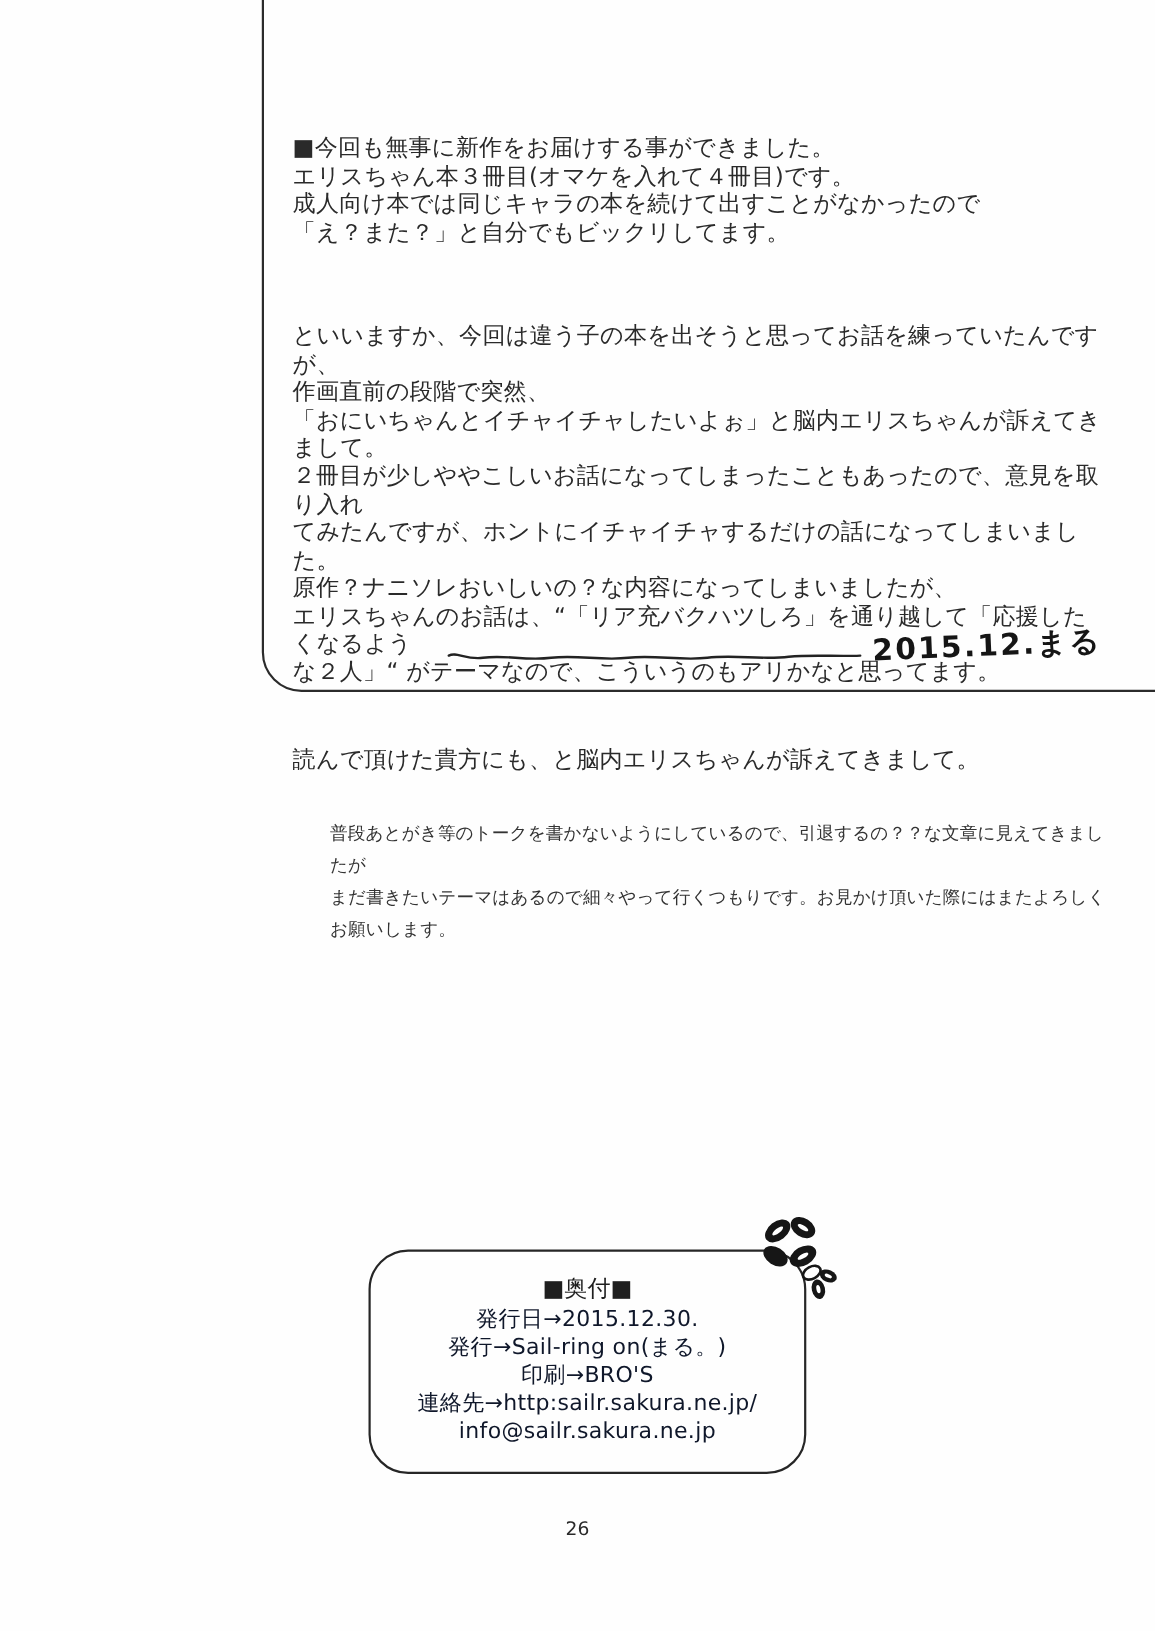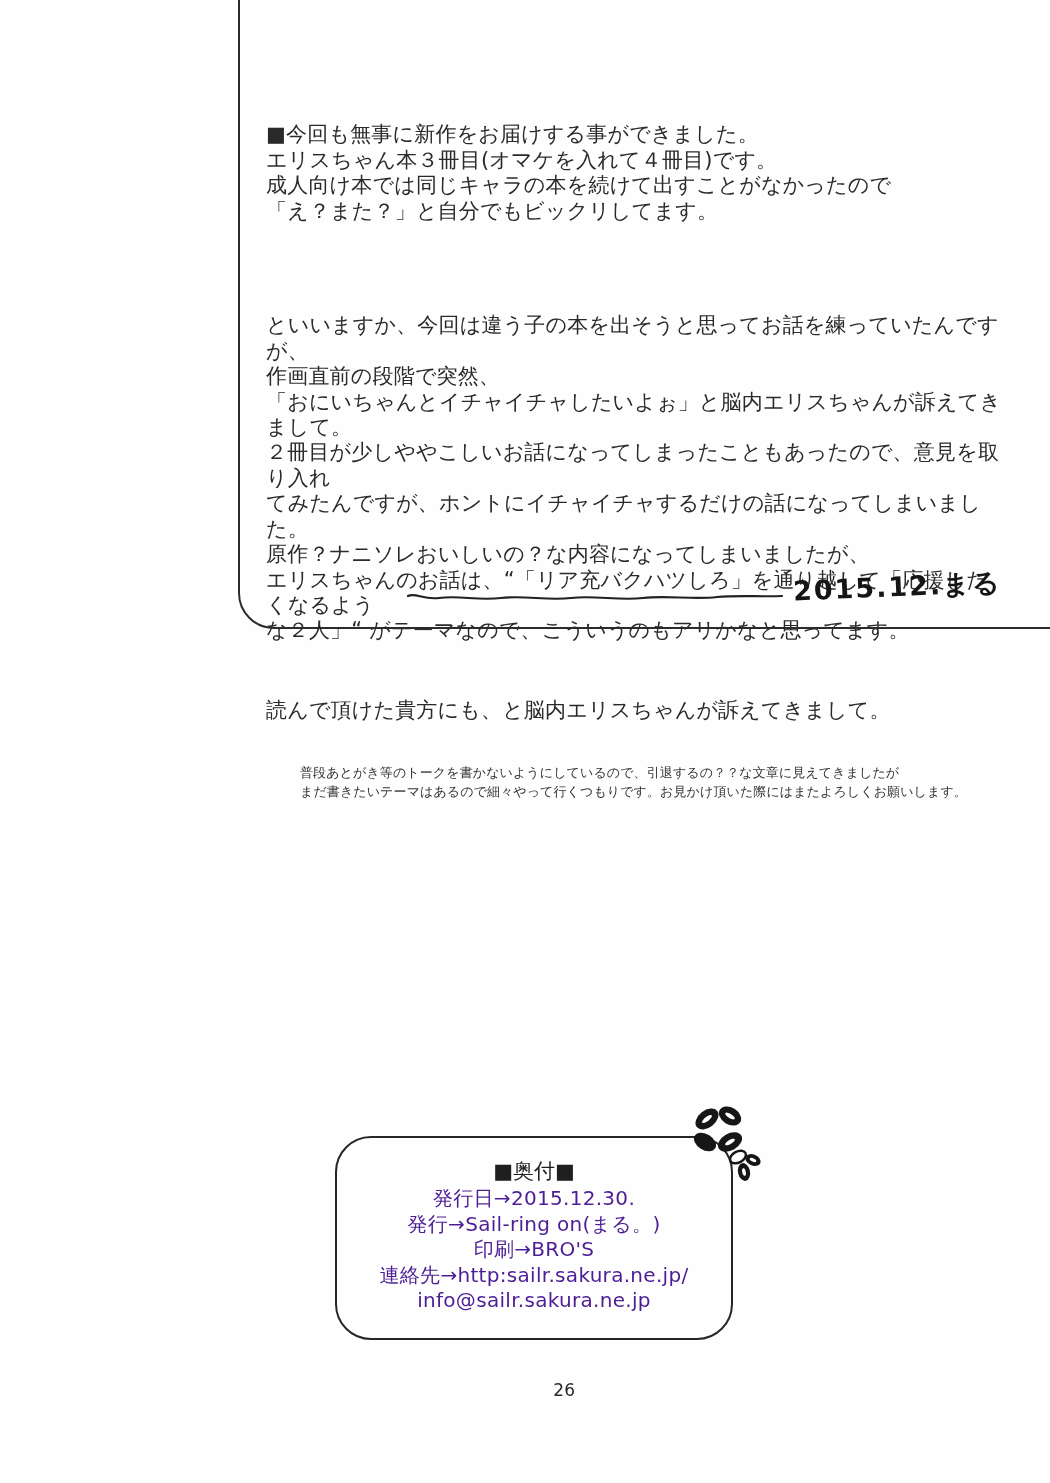--- a/index.html
+++ b/index.html
@@ -24,27 +24,27 @@
     position:absolute;
     left:266px; top:97px;
     width:740px;
     font-size:21px;
     line-height:25.4px;
     letter-spacing:0.2px;
     color:#2a2a2a;
     white-space:pre-line;
   }
   .afterword .para { white-space:pre-line; }
-  .para-1 { margin-bottom:36px; }
+  .para-1 { margin-bottom:16px; }
   .para-2 { margin-bottom:29px;margin-top:28px; }
   .para-3 { margin-bottom:14px; }
   .afterword-note {
     margin-left:34px;
-    font-size:13px;
-    line-height:19px;
+    font-size:16px;
+    line-height:29px;
     letter-spacing:0.1px;
     color:#333;
     white-space:pre-line;
   }
   .signature-line {
     position:absolute;
     left:405px; top:588px;
     width:380px; height:16px;
   }
   .signature-date {
@@ -70,32 +70,32 @@
   .colophon-title {
     font-size:21px;
     line-height:26px;
     color:#1f1f1f;
     margin-bottom:2px;
   }
   .colophon-line {
     font-size:20px;
     line-height:25.5px;
     letter-spacing:0.3px;
-    color:#4c1d95;
+    color:#0f172a;
   }
   .flower-doodle {
     position:absolute;
     left:686px; top:1101px;
     width:82px; height:92px;
   }
   .page-number {
     position:absolute;
     left:475px; top:1380px;
     width:100px;
-    text-align:right;
+    text-align:center;
     font-size:17px;
     color:#2a2a2a;
   }
 </style>
 </head>
 <body>
 
 <div class="panel-frame"></div>
 
 <div class="afterword">

